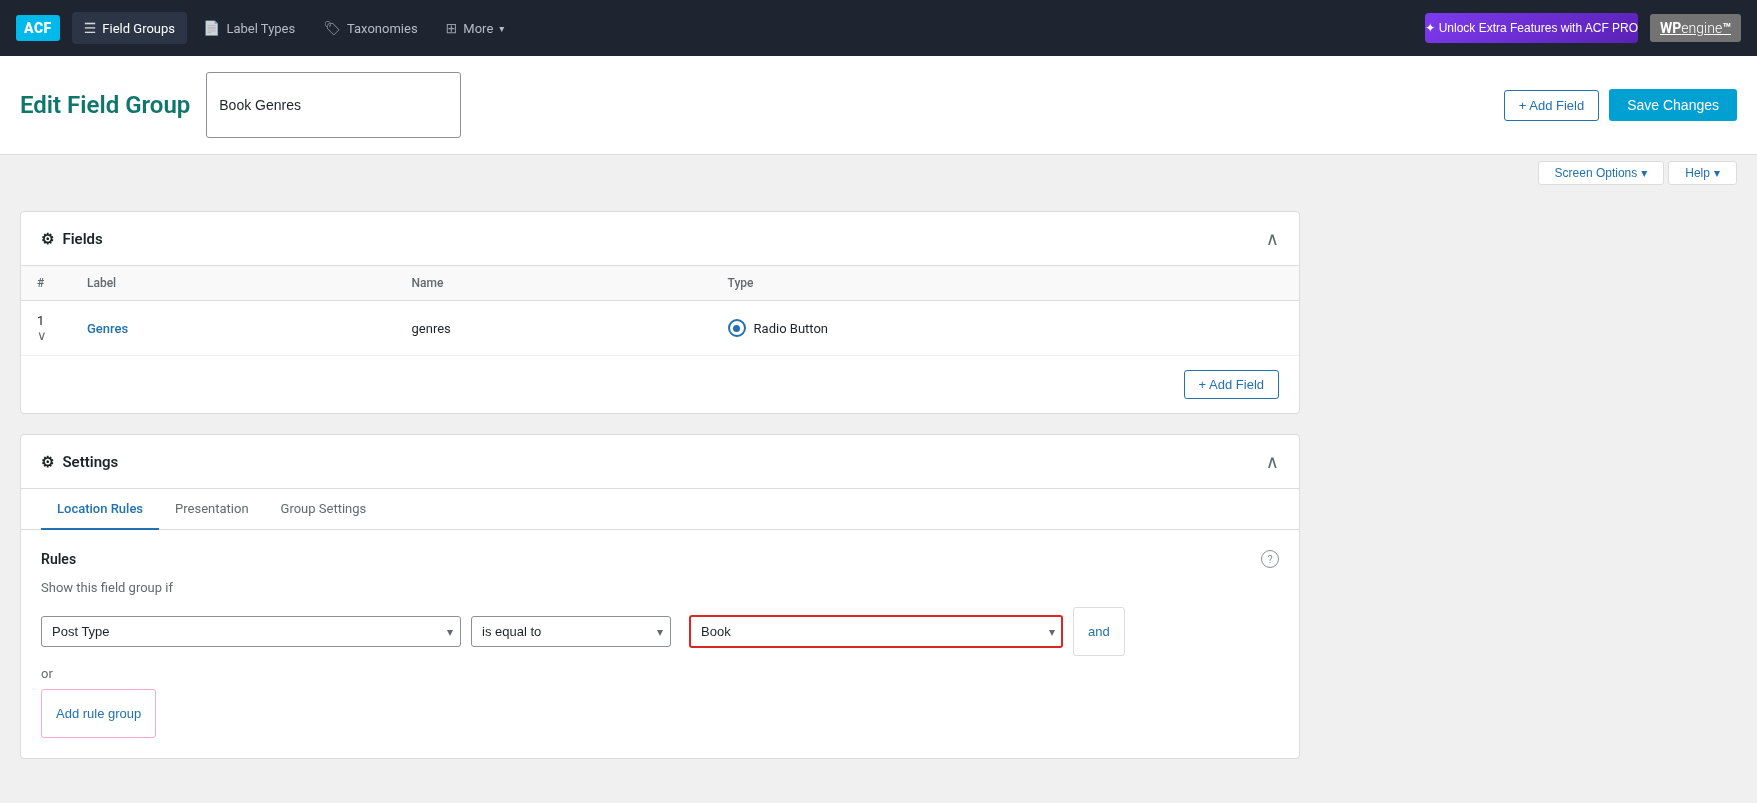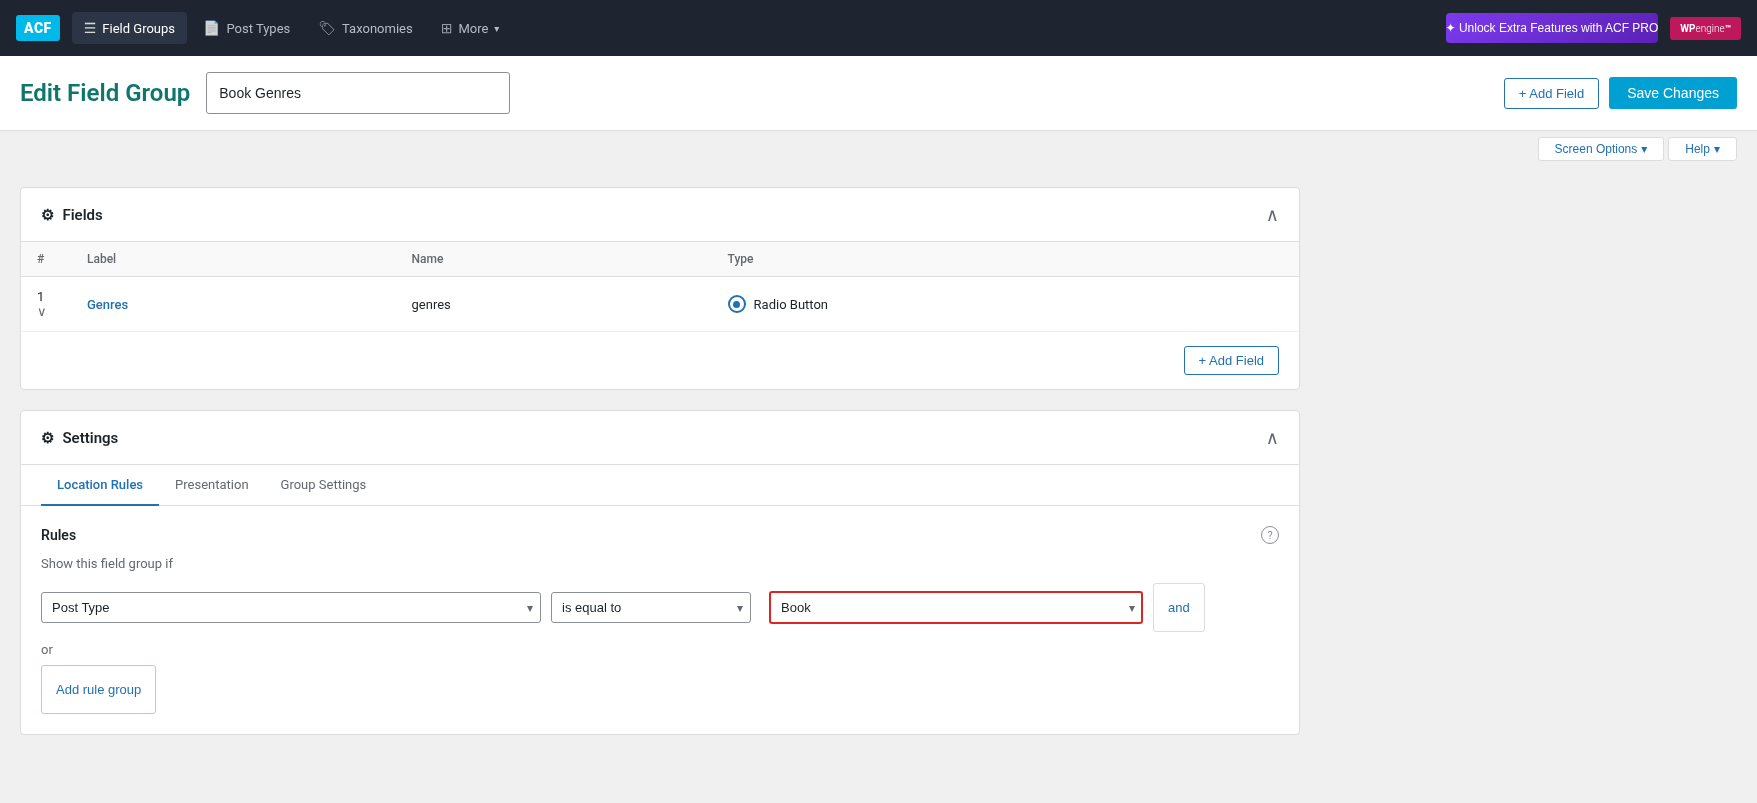--- a/index.html
+++ b/index.html
@@ -45,50 +45,51 @@
       padding: 8px 0;
       border-radius: 4px;
       cursor: pointer;
       font-size: 12px;
       display: flex;
       align-items: center;
       gap: 6px;
       font-weight: 500;
     }
     .wpengine-logo {
-      background: #be185d;
+      background: #737373;
       color: #fff;
       padding: 6px 10px;
       border-radius: 3px;
-      font-size: 10px;
+      font-size: 14px;
       font-weight: 700;
       margin-left: 8px;
+      text-decoration: underline;
     }
 
     
     .page-header {
       background: #fff;
       border-bottom: 1px solid #dcdcde;
       padding: 16px 20px;
       display: flex;
       align-items: center;
       gap: 16px;
     }
     .page-title {
       font-size: 24px;
       font-weight: 600;
       color: #0f766e;
       white-space: nowrap;
     }
     .field-group-name-input {
       border: 1px solid #8c8f94;
       border-radius: 3px;
-      padding: 12px 12px;
+      padding: 24px 12px;
       font-size: 14px;
-      width: 304px;
+      width: 255px;
       color: #1d2327;
       outline: none;
     }
     .header-actions { margin-left: auto; display: flex; align-items: center; gap: 10px; }
     .add-field-btn {
       background: #fff;
       border: 1px solid #2271b1;
       color: #2271b1;
       padding: 7px 14px;
       border-radius: 3px;
@@ -292,21 +293,21 @@
     .rule-select-wrapper::after {
       content: '▾';
       position: absolute;
       right: 8px;
       top: 50%;
       transform: translateY(-50%);
       color: #646970;
       pointer-events: none;
       font-size: 12px;
     }
-    .rule-select-wrapper.post-type { width: 500px; }
+    .rule-select-wrapper.post-type { width: 420px; }
     .rule-select-wrapper.is-equal { width: 200px; }
     .rule-select-wrapper.book-value { width: 382px; padding-left: 8px; }
     .rule-select-wrapper .rule-select { width: 100%; }
 
     .book-select-highlighted {
       border: 2px solid #dc2626 !important;
       border-radius: 3px;
     }
     .and-btn {
       background: #fff;
@@ -336,21 +337,21 @@
 
 <nav class="top-nav">
   <div class="acf-logo">ACF</div>
 
   <a class="nav-item active">
     <span class="nav-icon">☰</span>
     <span>Field Groups</span>
   </a>
   <a class="nav-item">
     <span class="nav-icon">📄</span>
-    <span>Post Types</span>
+    <span>Label Types</span>
   </a>
   <a class="nav-item">
     <span class="nav-icon">🏷</span>
     <span>Taxonomies</span>
   </a>
   <a class="nav-item">
     <span class="nav-icon">⊞</span>
     <span>More</span>
     <span style="font-size:10px;">▾</span>
   </a>

